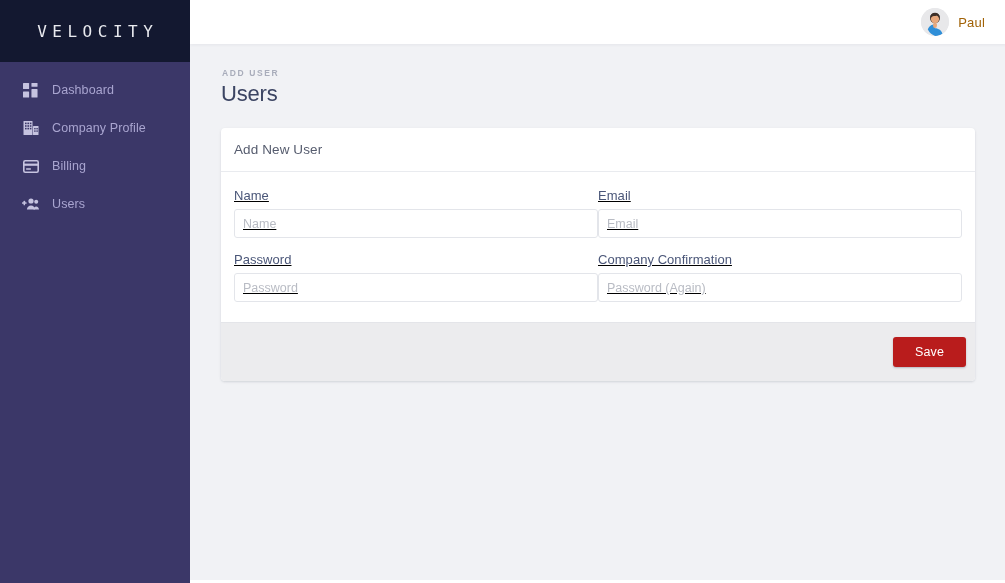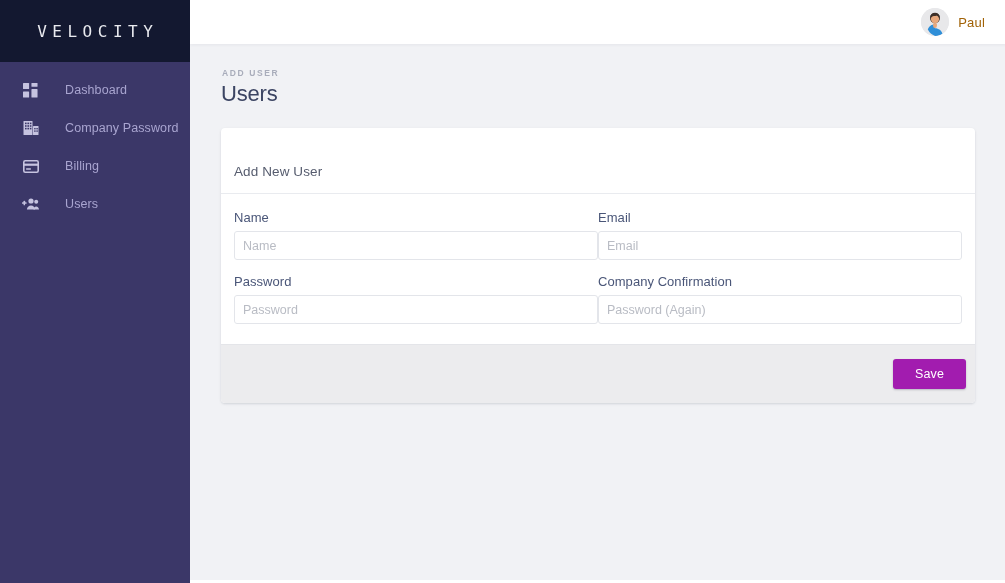--- a/index.html
+++ b/index.html
@@ -74,21 +74,20 @@
     margin-right: 12px;
   }
 
   .nav-icon svg { display: block; }
 
   .nav-label {
     color: #a9a5d0;
     font-size: 12.5px;
     letter-spacing: 0.1px;
     line-height: 1;
-    margin-left: 13px;
   }
 
   
   .right {
     flex: 1 1 auto;
     height: 583px;
     display: flex;
     flex-direction: column;
     background: #f1f2f5;
     position: relative;
@@ -167,36 +166,36 @@
     width: 754px;
     overflow: hidden;
   }
 
   .card-header {
     height: 44px;
     display: flex;
     align-items: center;
     padding: 0 13px;
     border-bottom: 1px solid #e9ebef;
-    margin-top: 22px;
   }
 
   .card-header-title {
     font-size: 13.5px;
     color: #565c6e;
     letter-spacing: 0.1px;
   }
 
   .card-body {
     padding: 16px 13px 20px 13px;
   }
 
   .form-row {
     display: flex;
     gap: 0;
+    text-decoration: underline;
   }
   .form-row + .form-row { margin-top: 14px; }
 
   .form-group {
     flex: 1 1 0;
     min-width: 0;
   }
 
   .form-label {
     display: block;
@@ -228,21 +227,21 @@
     background: #ececee;
     border-top: 1px solid #e4e5e9;
     height: 59px;
     display: flex;
     align-items: center;
     justify-content: flex-end;
     padding-right: 9px;
   }
 
   .btn-save {
-    background: #a21caf;
+    background: #b91c1c;
     color: #ffffff;
     border: none;
     border-radius: 3px;
     width: 73px;
     height: 30px;
     font-family: "Liberation Sans", sans-serif;
     font-size: 12.5px;
     letter-spacing: 0.15px;
     cursor: pointer;
     box-shadow: 0 1px 2px rgba(30,30,60,0.25);
@@ -287,21 +286,21 @@
             <rect x="6.8" y="5.2" width="1.6" height="1.6" fill="#3b3768"></rect>
             <rect x="2" y="7.8" width="1.6" height="1.6" fill="#3b3768"></rect>
             <rect x="4.4" y="7.8" width="1.6" height="1.6" fill="#3b3768"></rect>
             <rect x="6.8" y="7.8" width="1.6" height="1.6" fill="#3b3768"></rect>
             <rect x="11.2" y="8" width="1.4" height="1.4" fill="#3b3768"></rect>
             <rect x="13.4" y="8" width="1.4" height="1.4" fill="#3b3768"></rect>
             <rect x="11.2" y="10.4" width="1.4" height="1.4" fill="#3b3768"></rect>
             <rect x="13.4" y="10.4" width="1.4" height="1.4" fill="#3b3768"></rect>
           </svg>
         </span>
-        <span class="nav-label">Company Password</span>
+        <span class="nav-label">Company Profile</span>
       </div>
 
       <div class="nav-item">
         <span class="nav-icon">
           <svg width="16" height="13" viewBox="0 0 16 13" fill="none">
             <rect x="0.8" y="0.8" width="14.4" height="11.4" rx="1.4" stroke="#c6c3e0" stroke-width="1.6"></rect>
             <rect x="0.8" y="3.6" width="14.4" height="2.2" fill="#c6c3e0"></rect>
             <rect x="3" y="8.2" width="5" height="1.5" rx="0.6" fill="#c6c3e0"></rect>
           </svg>
         </span>

